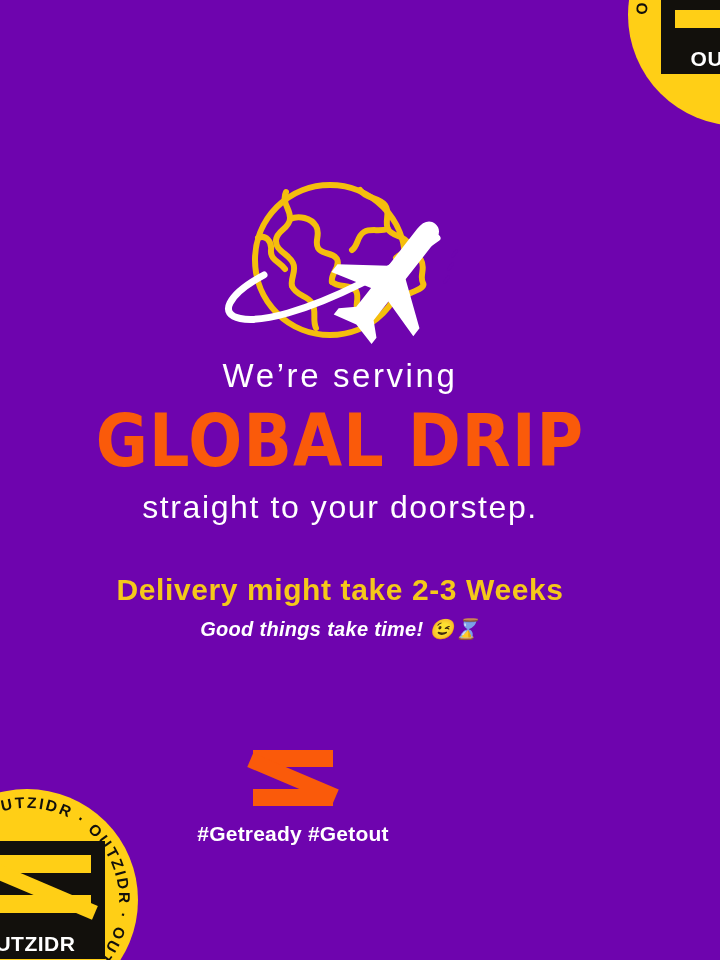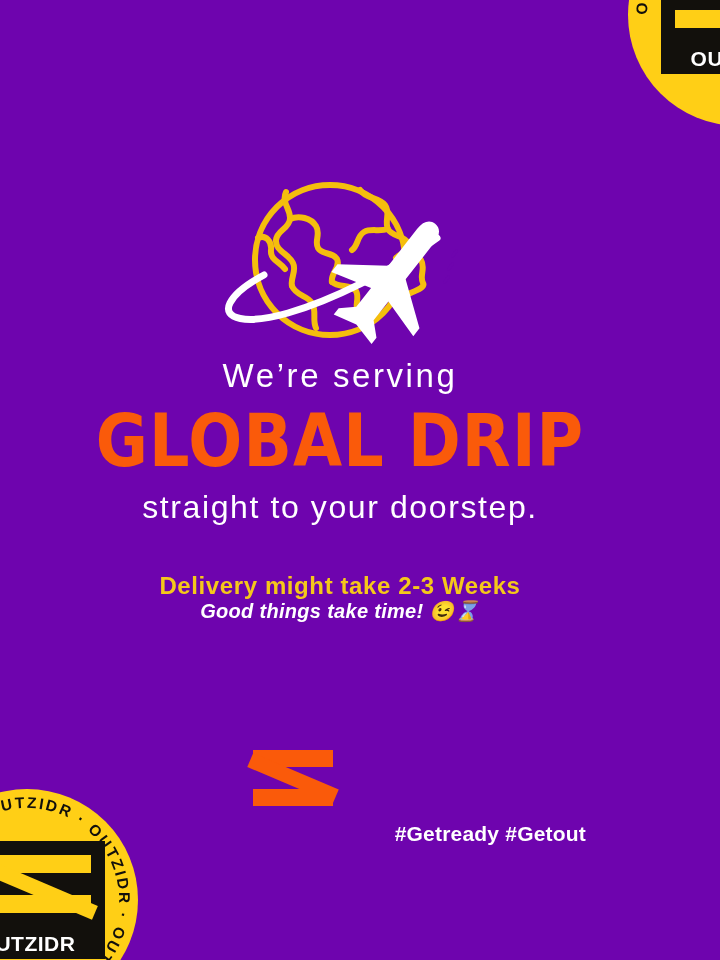--- a/index.html
+++ b/index.html
@@ -128,42 +128,43 @@
     margin-top: 24px;
     font-size: 32px;
     font-weight: 300;
     color: #FFFFFF;
     letter-spacing: 1.6px;
     line-height: 1.1;
     text-align: center;
   }
   #line-delivery {
     margin-top: 48px;
-    font-size: 24px;
+    font-size: 30px;
     font-weight: bold;
     color: #F5C81A;
     letter-spacing: 0.6px;
     line-height: 1.1;
   }
   #line-tagline {
+    margin-top: 12px;
     font-size: 20px;
     font-weight: bold;
     font-style: italic;
     color: #FFFFFF;
     letter-spacing: 0.3px;
     line-height: 1.1;
   }
 
   
   #footer-brand {
     position: absolute;
     left: 0;
     top: 750px;
     width: 586px;
-    text-align: right;
+    text-align: center;
   }
   #footer-zmark {
     width: 80px;
     height: 56px;
     margin: 0 auto;
   }
   #footer-hashtags {
     margin-top: 16px;
     font-size: 21px;
     font-weight: bold;

